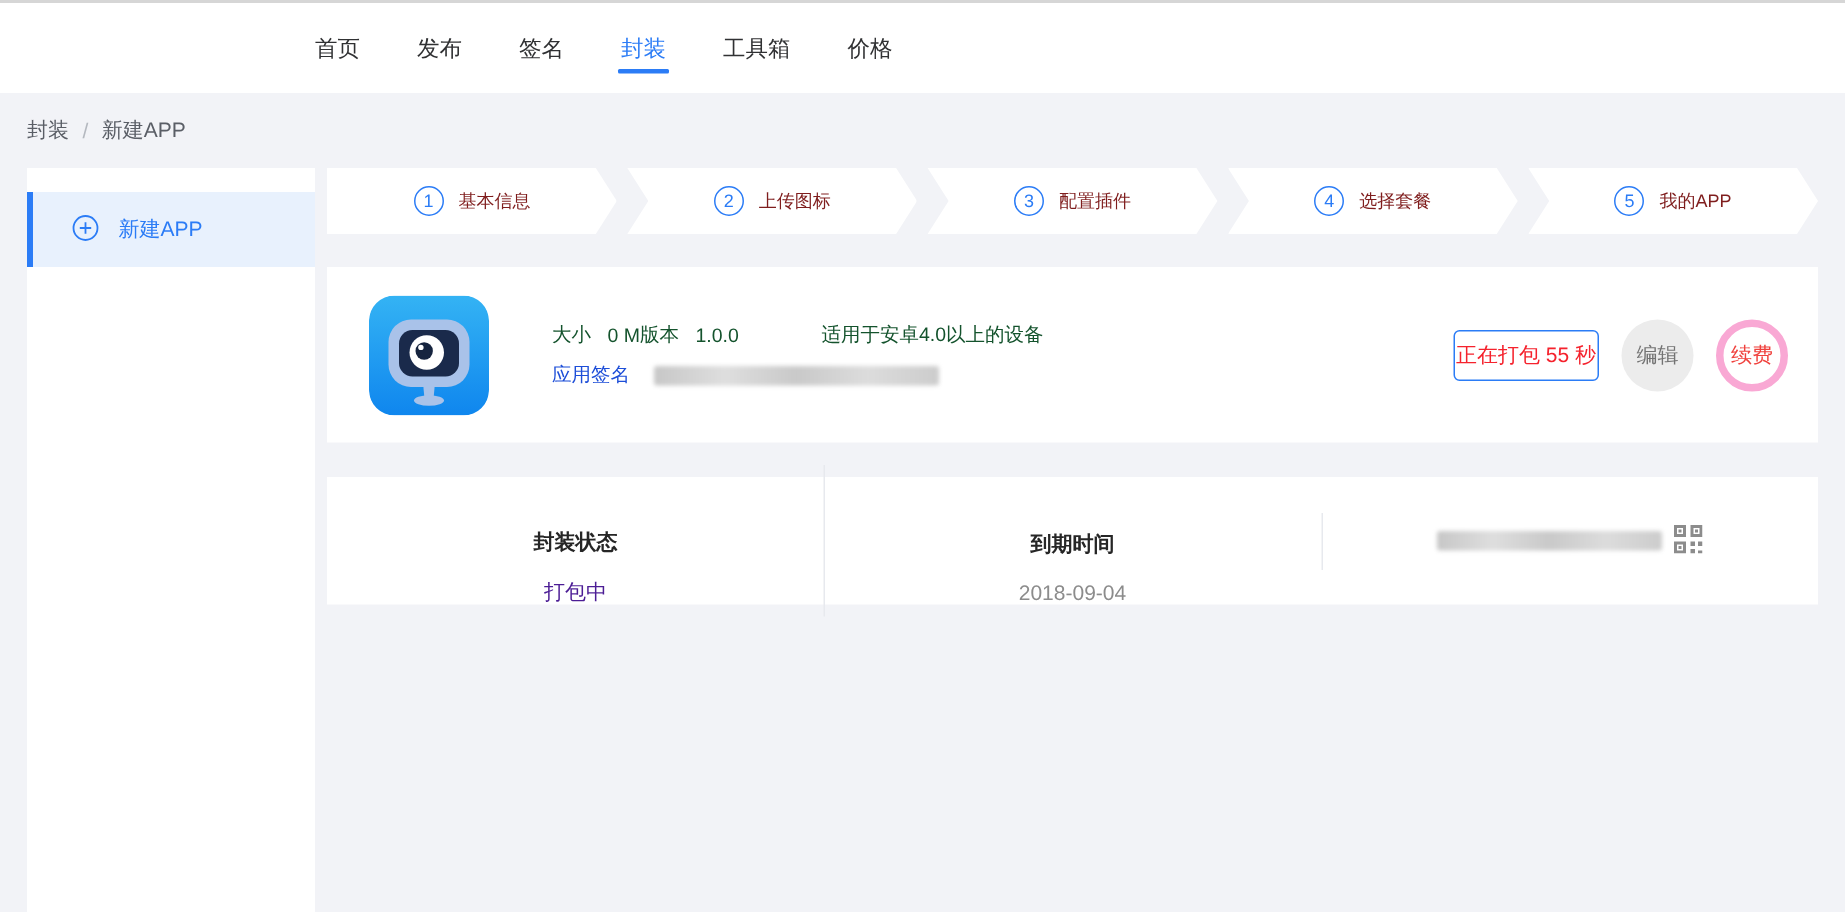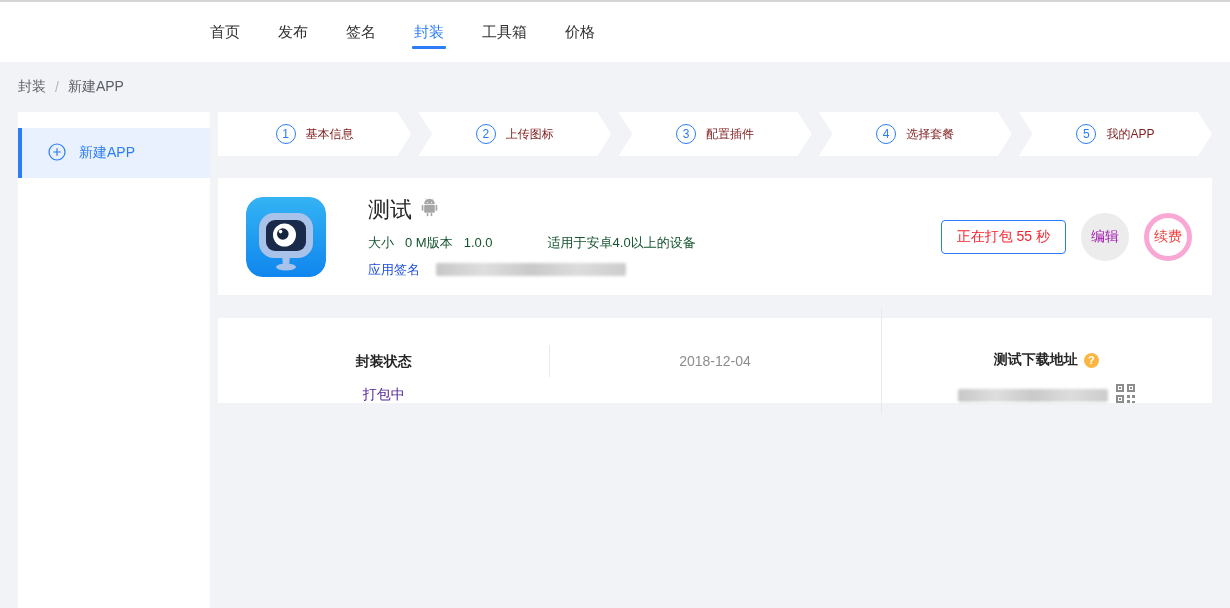--- a/index.html
+++ b/index.html
@@ -49,23 +49,23 @@
   .app-title { font-size:22px; color:#262626; }
   .app-meta-row { display:flex; align-items:center; font-size:13px; color:#14532d; margin-bottom:9px; }
   .m-label { margin-right:11px; }
   .m-gap { }
   .m-gap-wide { margin-right:55px; }
   .app-sig-row { display:flex; align-items:center; gap:16px; font-size:13px; color:#1d4ed8; }
   .redacted { background:linear-gradient(90deg,#c7c7c7,#dedede 25%,#c9c9c9 50%,#dcdcdc 75%,#cccccc); border-radius:2px; filter:blur(1.5px); }
   .redacted--sig { width:190px; height:13px; }
   .redacted--url { width:150px; height:13px; }
   .app-actions { margin-left:auto; display:flex; align-items:center; gap:15px; }
-  .packing-btn { height:34px; padding:0 15px; background:#fff; border:1px solid #2b7cf6; border-radius:4px; color:#f5222d; font-size:14px; font-family:inherit; cursor:pointer; }
+  .packing-btn { height:34px; padding:0 1px; background:#fff; border:1px solid #2b7cf6; border-radius:4px; color:#f5222d; font-size:14px; font-family:inherit; cursor:pointer; }
   .circle-btn { width:48px; height:48px; border-radius:50%; font-size:14px; font-family:inherit; display:flex; align-items:center; justify-content:center; cursor:pointer; }
-  .circle-btn--edit { background:#ececec; border:none; color:#a21caf; }
+  .circle-btn--edit { background:#ececec; border:none; color:#737373; }
   .circle-btn--renew { background:#fff; border:5px solid #f9a8d4; color:#f0413d; }
 
   
   .info-card { background:#fff; height:85px; display:flex; align-items:center; }
   .info-col { flex:1; text-align:center; position:relative; }
   .info-col + .info-col::before { content:""; position:absolute; left:0; top:-8px; bottom:-8px; width:1px; background:#e7e9ee; }
   .info-title { font-size:14px; font-weight:bold; color:#262626; margin-bottom:15px; display:flex; align-items:center; justify-content:center; gap:6px;margin-top:36px; }
   .info-value { font-size:14px; color:#8c8c8c; display:flex; align-items:center; justify-content:center; gap:8px; }
   .info-value--blue { color:#4c1d95; }
   .help-badge { width:15px; height:15px; border-radius:50%; background:#fbb642; color:#fff; font-size:11px; font-weight:bold; display:inline-flex; align-items:center; justify-content:center; cursor:pointer; }
@@ -140,33 +140,20 @@
           <ellipse cx="40" cy="70" rx="10" ry="3.5" fill="#a9c2e9"></ellipse>
           <path d="M36 58 L44 58 L43 69 L37 69 Z" fill="#a9c2e9"></path>
           <rect x="13" y="16" width="54" height="45" rx="15" fill="#a9c2e9"></rect>
           <rect x="20" y="23" width="40" height="31" rx="9" fill="#1a2a4b"></rect>
           <circle cx="38.5" cy="38" r="11.5" fill="#ffffff"></circle>
           <circle cx="36.8" cy="37" r="5.8" fill="#16243f"></circle>
           <circle cx="34.6" cy="34.6" r="1.8" fill="#ffffff"></circle>
         </svg>
       </div>
       <div class="app-info">
-        <div class="app-title-row">
-          <span class="app-title">测试</span>
-          <span>
-            <svg width="17" height="19" viewBox="0 0 24 26" fill="#a6a6a6">
-              <path d="M7.2 2.2l-1.3-2 .6-.3 1.3 2a7.5 7.5 0 0 1 8.4 0l1.3-2 .6.3-1.3 2A7 7 0 0 1 19.5 8h-15a7 7 0 0 1 2.7-5.8zM9 5.2a.9.9 0 1 0 0 1.8.9.9 0 0 0 0-1.8zm6 0a.9.9 0 1 0 0 1.8.9.9 0 0 0 0-1.8z"></path>
-              <rect x="4.5" y="9" width="15" height="11.5" rx="1.5"></rect>
-              <rect x="1" y="9.2" width="2.4" height="8.5" rx="1.2"></rect>
-              <rect x="20.6" y="9.2" width="2.4" height="8.5" rx="1.2"></rect>
-              <rect x="8" y="20.8" width="2.4" height="4.5" rx="1.2"></rect>
-              <rect x="13.6" y="20.8" width="2.4" height="4.5" rx="1.2"></rect>
-            </svg>
-          </span>
-        </div>
         <div class="app-meta-row">
           <span class="m-label">大小</span>
           <span class="m-gap">0 M</span>
           <span class="m-label">版本</span>
           <span class="m-gap-wide">1.0.0</span>
           <span>适用于安卓4.0以上的设备</span>
         </div>
         <div class="app-sig-row">
           <span>应用签名</span>
           <span class="redacted redacted--sig"></span>
@@ -178,27 +165,24 @@
         <button class="circle-btn circle-btn--renew">续费</button>
       </div>
     </div>
 
     <div class="info-card">
       <div class="info-col">
         <div class="info-title">封装状态</div>
         <div class="info-value info-value--blue">打包中</div>
       </div>
       <div class="info-col">
-        <div class="info-value">2018-12-04</div>
+        <div class="info-title">到期时间</div>
+        <div class="info-value">2018-09-04</div>
       </div>
       <div class="info-col">
-        <div class="info-title">
-          <span>测试下载地址</span>
-          <span class="help-badge">?</span>
-        </div>
         <div class="info-value">
           <span class="redacted redacted--url"></span>
           <span>
             <svg width="19" height="19" viewBox="0 0 19 19" fill="#8c8c8c">
               <path d="M0 0h8v8H0V0zm2 2v4h4V2H2zm1 1h2v2H3V3z"></path>
               <path d="M11 0h8v8h-8V0zm2 2v4h4V2h-4zm1 1h2v2h-2V3z"></path>
               <path d="M0 11h8v8H0v-8zm2 2v4h4v-4H2zm1 1h2v2H3v-2z"></path>
               <path d="M11 11h3v3h-3v-3zm5 0h3v3h-3v-3zm-5 5h3v3h-3v-3zm5 1h3v2h-3v-2z"></path>
             </svg>
           </span>

